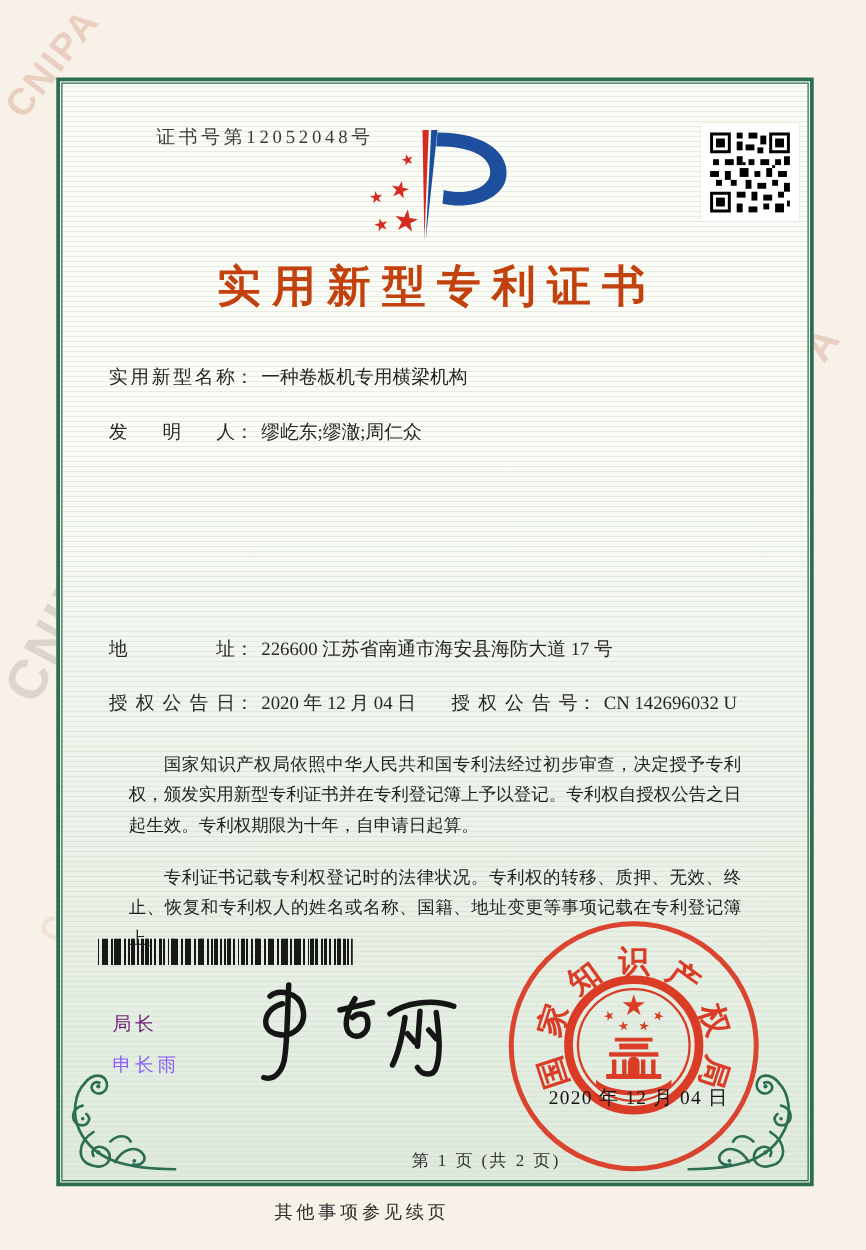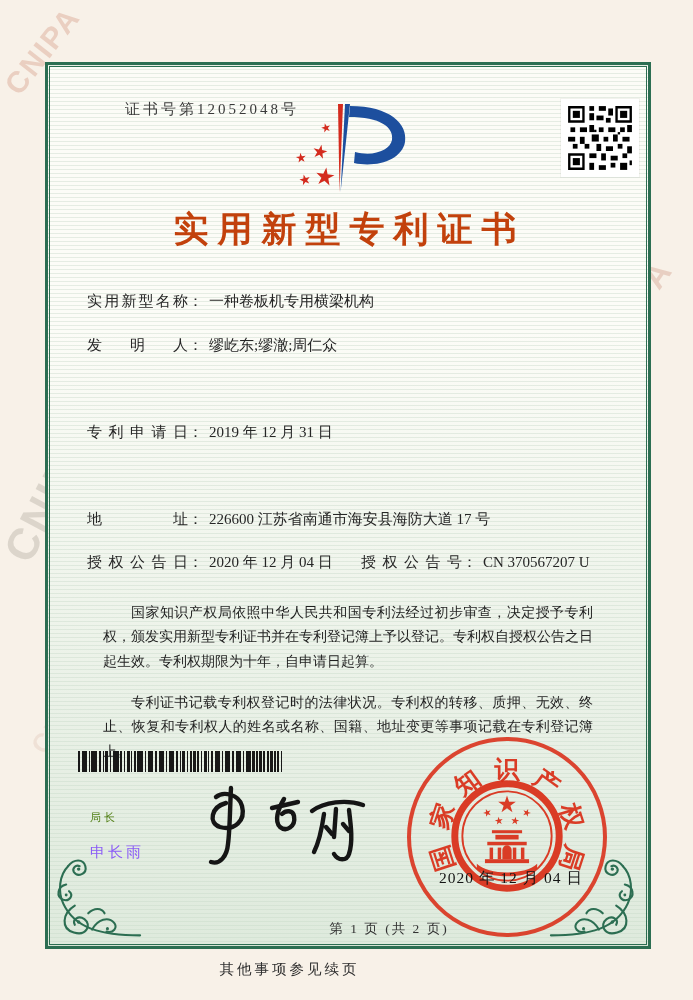--- a/index.html
+++ b/index.html
@@ -42,21 +42,21 @@
   .bodytext{position:absolute;left:86px;top:584px;width:524px;font-size:14px;line-height:1.74;
             text-align:justify;color:#1f1f1f;z-index:4;}
   .bodytext p{margin:17px;text-indent:2em;}
   
   .barcode{position:absolute;left:78px;top:751px;width:204px;height:21px;z-index:4;
     background-image:
       repeating-linear-gradient(90deg,#181818 0 1.5px,rgba(0,0,0,0) 1.5px 3.5px),
       repeating-linear-gradient(90deg,rgba(0,0,0,0) 0 5px,#181818 5px 8px,rgba(0,0,0,0) 8px 11px),
       repeating-linear-gradient(90deg,rgba(0,0,0,0) 0 13px,#181818 13px 14.5px,rgba(0,0,0,0) 14.5px 23px);}
   
-  .sig-title{position:absolute;left:90px;top:810px;font-size:11px;letter-spacing:3px;color:#4d7c0f;z-index:4;text-align:center;}
+  .sig-title{position:absolute;left:90px;top:810px;font-size:15px;letter-spacing:3px;color:#701a75;z-index:4;text-align:center;}
   .sig-name{position:absolute;left:90px;top:843px;font-size:15px;letter-spacing:3px;color:#8b5cf6;z-index:4;}
   .sig-hand{position:absolute;left:196px;top:783px;z-index:4;}
   
   .seal{position:absolute;left:407px;top:737px;width:192px;height:192px;border-radius:50%;
         border:4px solid rgba(218,44,23,.88);z-index:5;}
   .seal-char{position:absolute;left:50%;top:50%;font-size:25px;font-weight:700;color:rgba(217,45,22,.92);
              font-family:"Liberation Serif","DejaVu Serif",serif;}
   .emblem{position:absolute;left:38px;top:37px;}
   .seal-date{position:absolute;left:420px;top:868px;width:182px;text-align:center;font-size:15.5px;
              letter-spacing:1px;color:#141414;z-index:6;}
@@ -184,31 +184,28 @@
   </div>
 
   <div class="title">实用新型专利证书</div>
 
   <div class="field" style="top:292px">
     <span class="flabel">实用新型名称</span><span class="fcolon">：</span><span class="fvalue">一种卷板机专用横梁机构</span>
   </div>
   <div class="field" style="top:336px">
     <span class="flabel">发明人</span><span class="fcolon">：</span><span class="fvalue">缪屹东;缪澈;周仁众</span>
   </div>
-  <div class="field" style="top:423px">
-    <span class="flabel">专利申请日</span><span class="fcolon">：</span><span class="fvalue">2019 年 12 月 31 日</span>
-  </div>
   <div class="field" style="top:510px">
     <span class="flabel">地址</span><span class="fcolon">：</span><span class="fvalue">226600 江苏省南通市海安县海防大道 17 号</span>
   </div>
   <div class="field" style="top:553px">
     <span class="flabel">授权公告日</span><span class="fcolon">：</span><span class="fvalue">2020 年 12 月 04 日</span>
   </div>
   <div class="field inline2" style="top:553px">
-    <span class="flabel">授权公告号</span><span class="fcolon">：</span><span class="fvalue">CN 370567207 U</span>
+    <span class="flabel">授权公告号</span><span class="fcolon">：</span><span class="fvalue">CN 142696032 U</span>
   </div>
 
   <div class="bodytext">
     <p>国家知识产权局依照中华人民共和国专利法经过初步审查，决定授予专利权，颁发实用新型专利证书并在专利登记簿上予以登记。专利权自授权公告之日起生效。专利权期限为十年，自申请日起算。</p>
     <p>专利证书记载专利权登记时的法律状况。专利权的转移、质押、无效、终止、恢复和专利权人的姓名或名称、国籍、地址变更等事项记载在专利登记簿上。</p>
   </div>
 
   <div class="barcode"></div>
 
   <div class="sig-title">局长</div>

